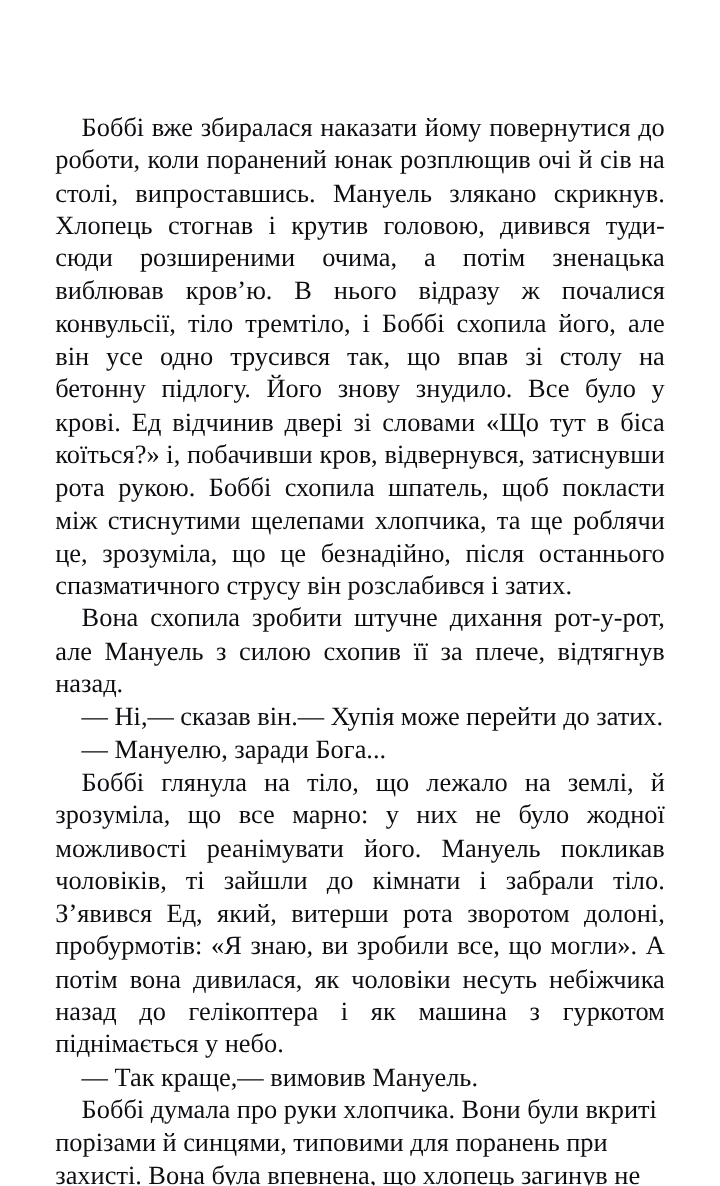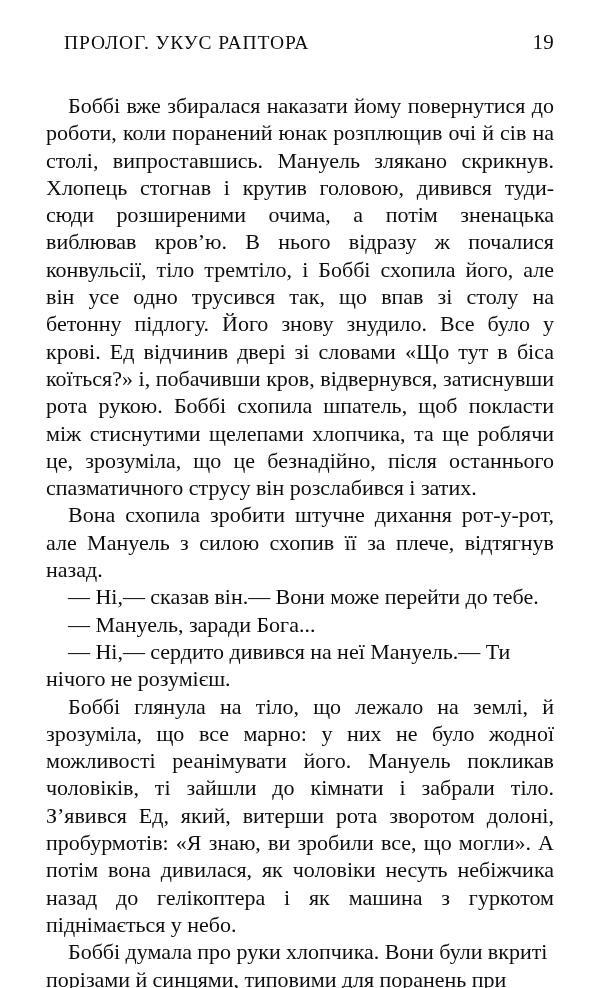--- a/index.html
+++ b/index.html
@@ -58,28 +58,24 @@
   }
   p.para.lastline {
     text-align: left;
   }
 </style>
 </head>
 <body>
 
 <div class="page" style="background: rgb(255, 255, 255); color: rgb(13, 13, 18);">
 
-  <div class="running-head">
-    <span class="running-head-title">ПРОЛОГ. УКУС РАПТОРА</span>
-    <span class="folio">19</span>
-  </div>
 
   <div class="textblock">
       <p class="para">Боббі вже збиралася наказати йому повернутися до роботи, коли поранений юнак розплющив очі й сів на столі, випроставшись. Мануель злякано скрикнув. Хлопець стогнав і крутив головою, дивився туди-сюди розширеними очима, а потім зненацька виблював кров’ю. В нього відразу ж почалися конвульсії, тіло тремтіло, і Боббі схопила його, але він усе одно трусився так, що впав зі столу на бетонну підлогу. Його знову знудило. Все було у крові. Ед відчинив двері зі словами «Що тут в біса коїться?» і, побачивши кров, відвернувся, затиснувши рота рукою. Боббі схопила шпатель, щоб покласти між стиснутими щелепами хлопчика, та ще роблячи це, зрозуміла, що це безнадійно, після останнього спазматичного струсу він розслабився і затих.</p>
       <p class="para">Вона схопила зробити штучне дихання рот-у-рот, але Мануель з силою схопив її за плече, відтягнув назад.</p>
-      <p class="para dialogue">— Ні,— сказав він.— Вони може перейти до тебе.</p>
-      <p class="para dialogue">— Мануель, заради Бога...</p>
-      <p class="para dialogue">— Ні,— сердито дивився на неї Мануель.— Ти нічого не розумієш.</p>
+      <p class="para dialogue">— Ні,— сказав він.— Хупія може перейти до затих.</p>
+      <p class="para dialogue">— Мануелю, заради Бога...</p>
       <p class="para">Боббі глянула на тіло, що лежало на землі, й зрозуміла, що все марно: у них не було жодної можливості реанімувати його. Мануель покликав чоловіків, ті зайшли до кімнати і забрали тіло. З’явився Ед, який, витерши рота зворотом долоні, пробурмотів: «Я знаю, ви зробили все, що могли». А потім вона дивилася, як чоловіки несуть небіжчика назад до гелікоптера і як машина з гуркотом піднімається у небо.</p>
+      <p class="para dialogue">— Так краще,— вимовив Мануель.</p>
       <p class="para lastline">Боббі думала про руки хлопчика. Вони були вкриті порізами й синцями, типовими для поранень при захисті. Вона була впевнена, що хлопець загинув не від нещасного випадку на будівництві; на нього напали, і він підняв руки, захищаючись від нападника.</p>
     </div>
 
 </div>
 
 </body></html>

